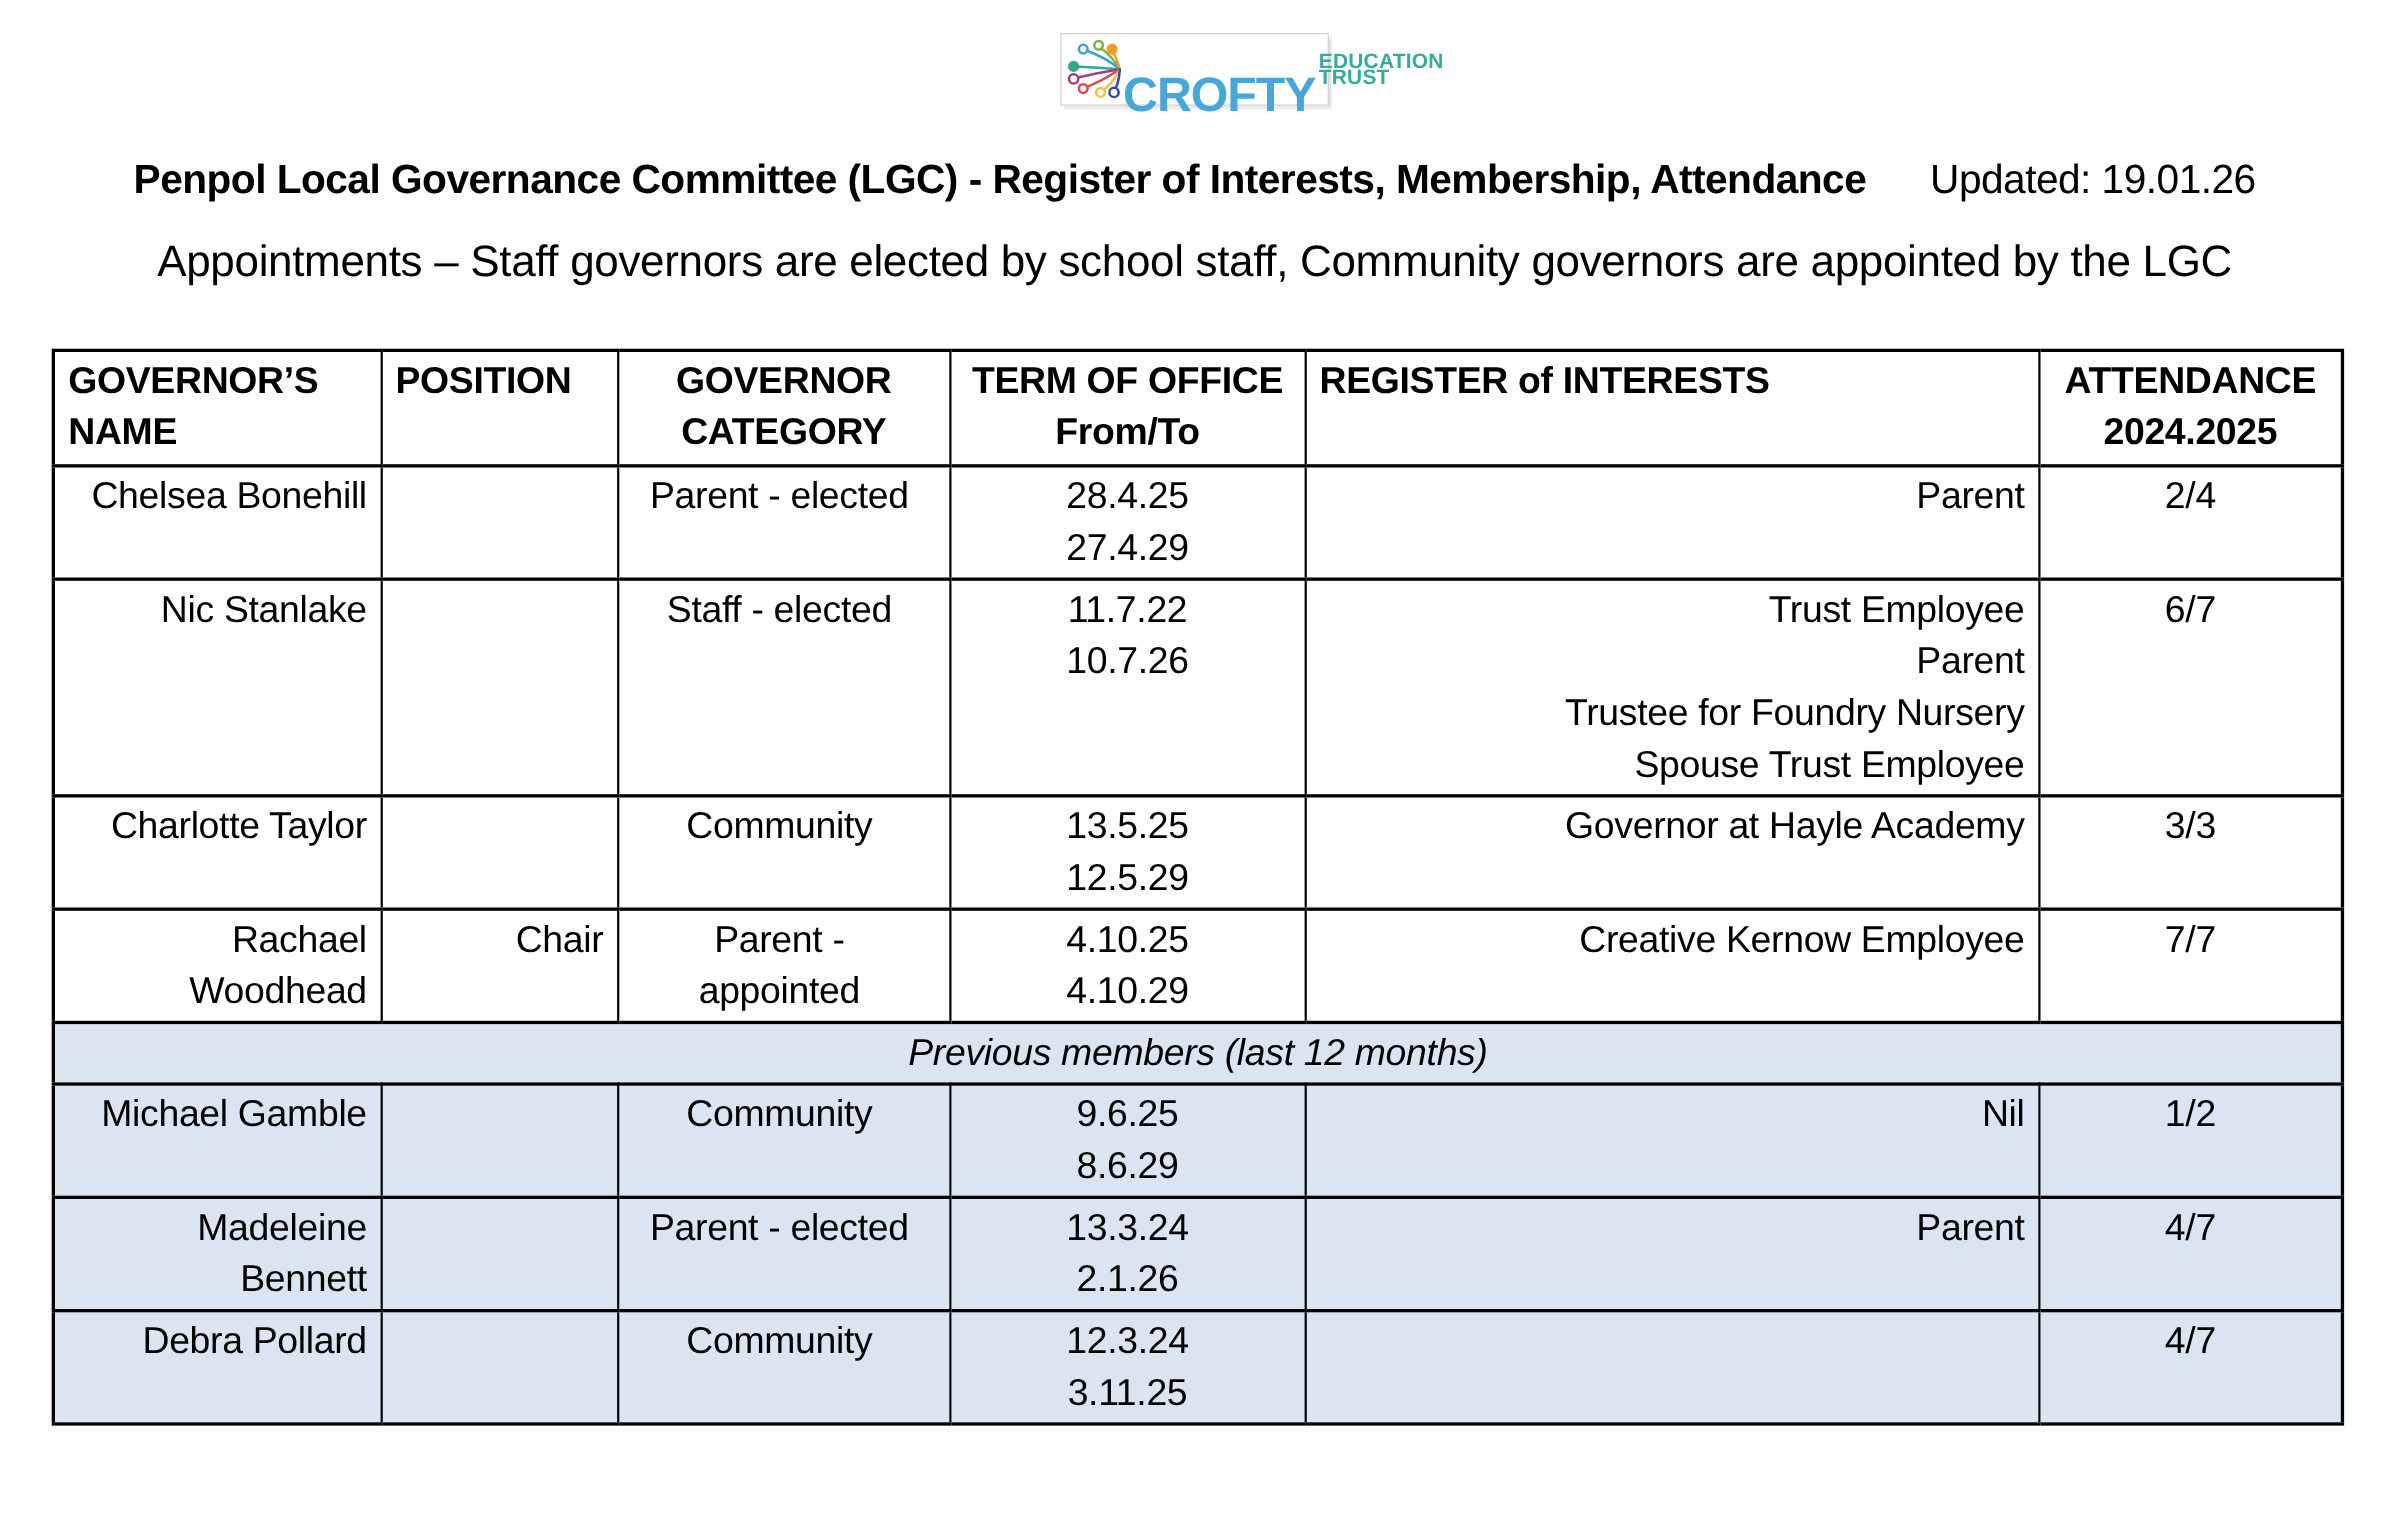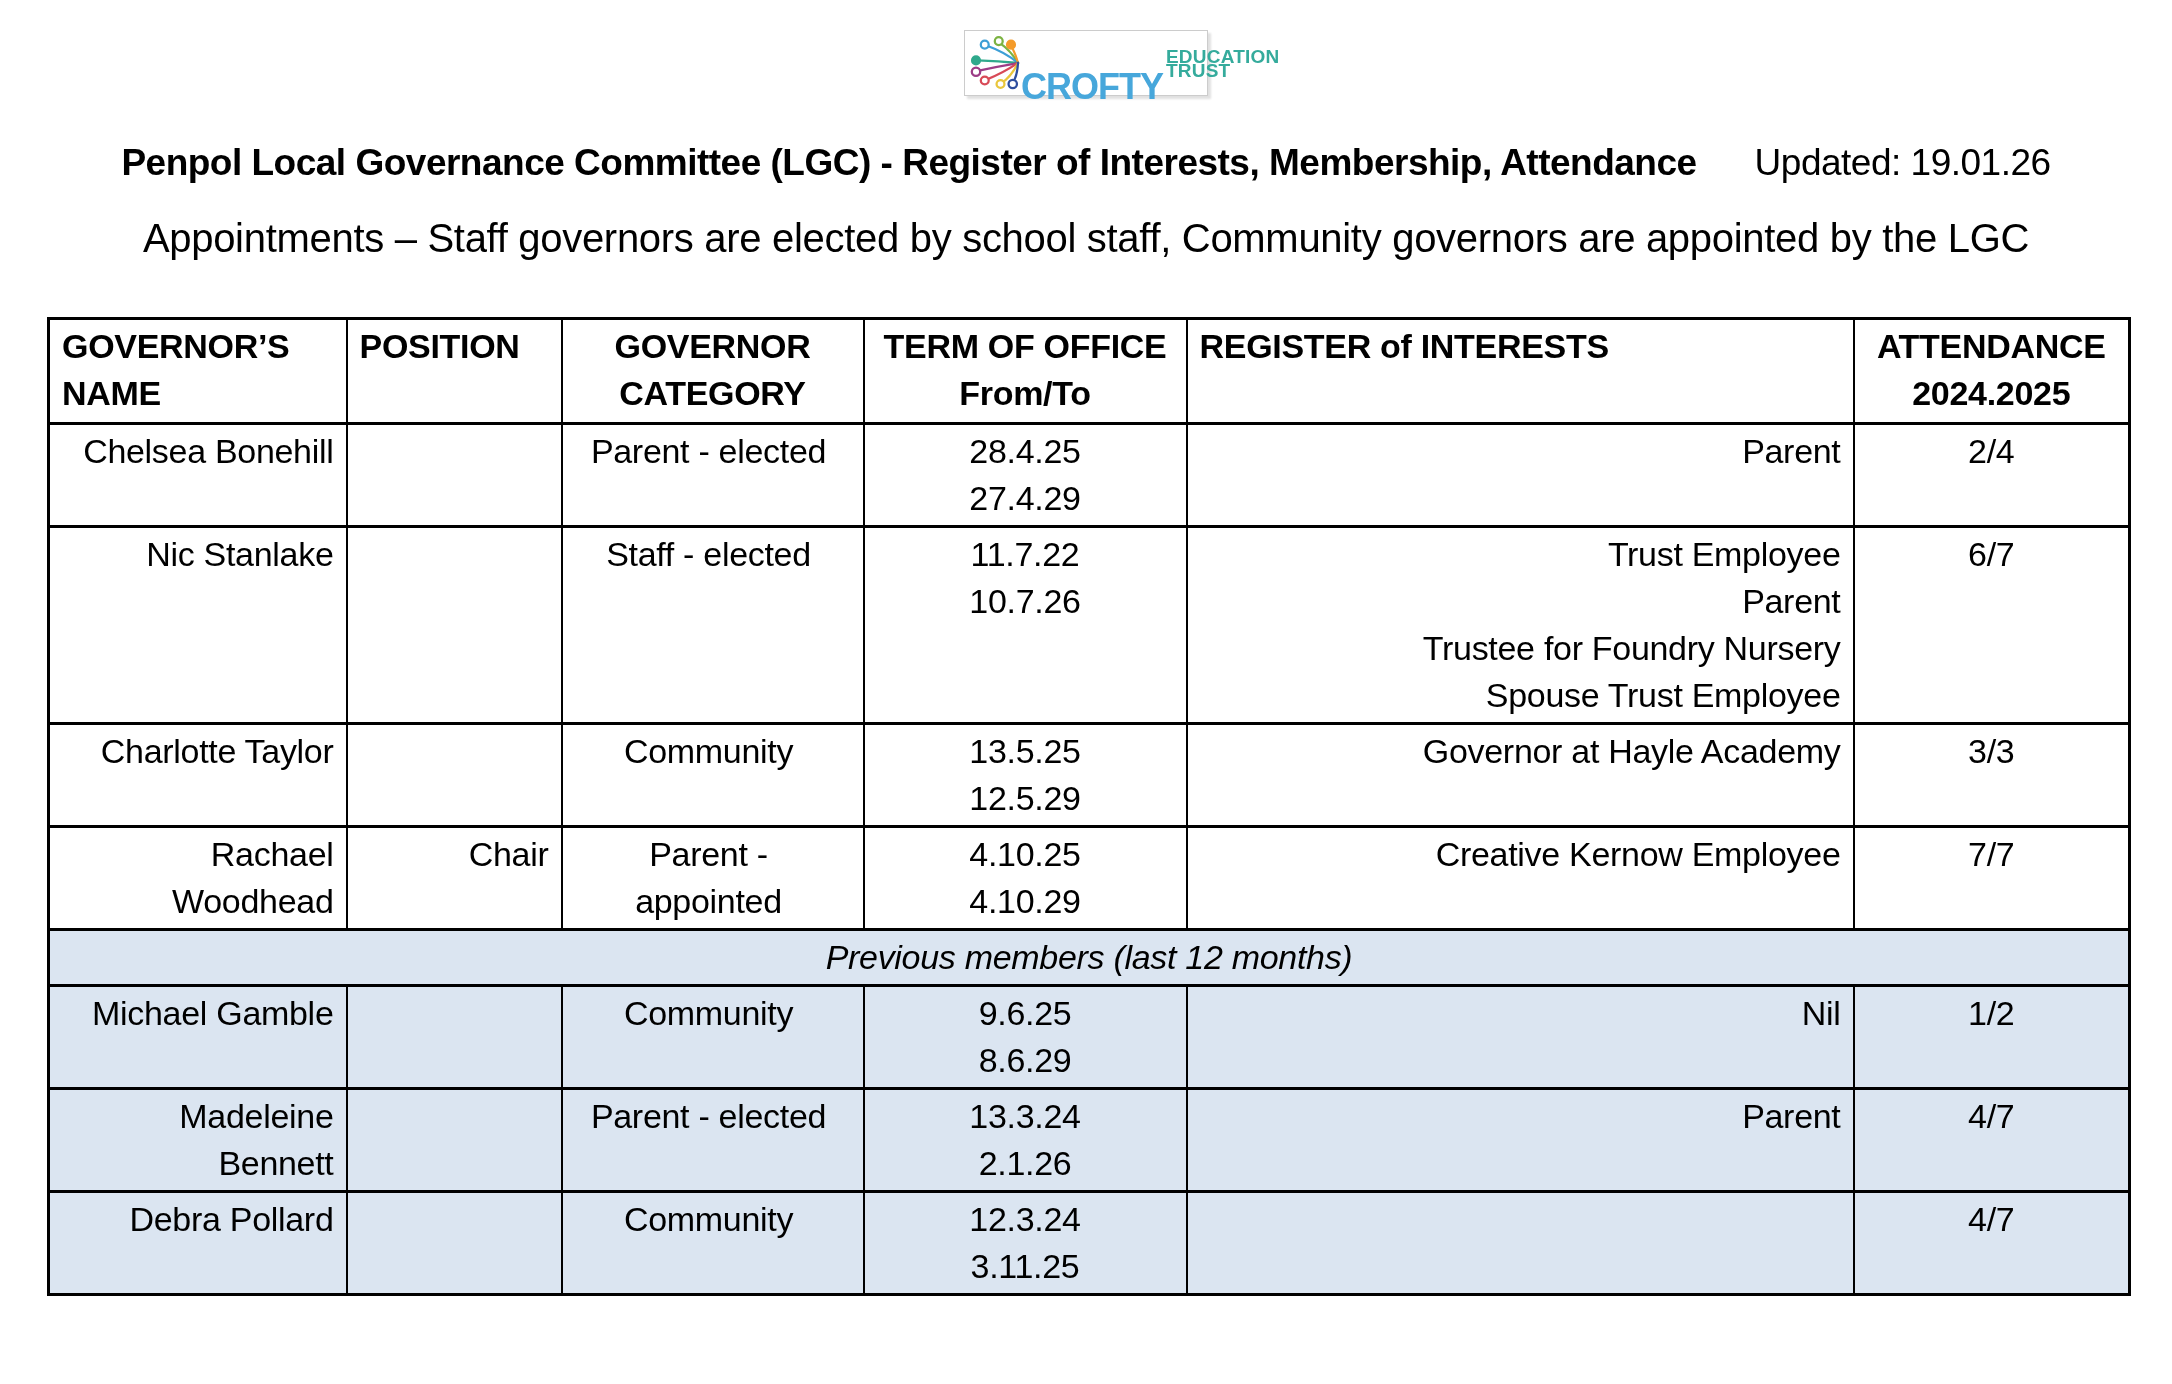--- a/index.html
+++ b/index.html
@@ -18,21 +18,21 @@
     border:1px solid #cccccc;
     box-shadow:3px 3px 2px rgba(0,0,0,0.12);
     display:flex;align-items:center;
     box-sizing:border-box;
     padding:2px 10px 2px 4px;
     background:#fff;
   }
   .logo-icon{width:56px;height:56px;flex:0 0 auto;}
   .logo-text{display:flex;align-items:center;margin-left:-4px;}
   .logo-brand{
-    font-size:36px;font-weight:bold;letter-spacing:-1px;
+    font-size:44px;font-weight:bold;letter-spacing:-1px;
     color:var(--brand-blue,#47a7db);
     margin-top:48px;
   }
   .logo-sub{
     display:flex;flex-direction:column;justify-content:center;
     margin-left:3px;margin-top:2px;
     font-size:19px;font-weight:bold;line-height:14px;letter-spacing:0.2px;
     color:var(--brand-teal,#35ab9c);
   }
 

